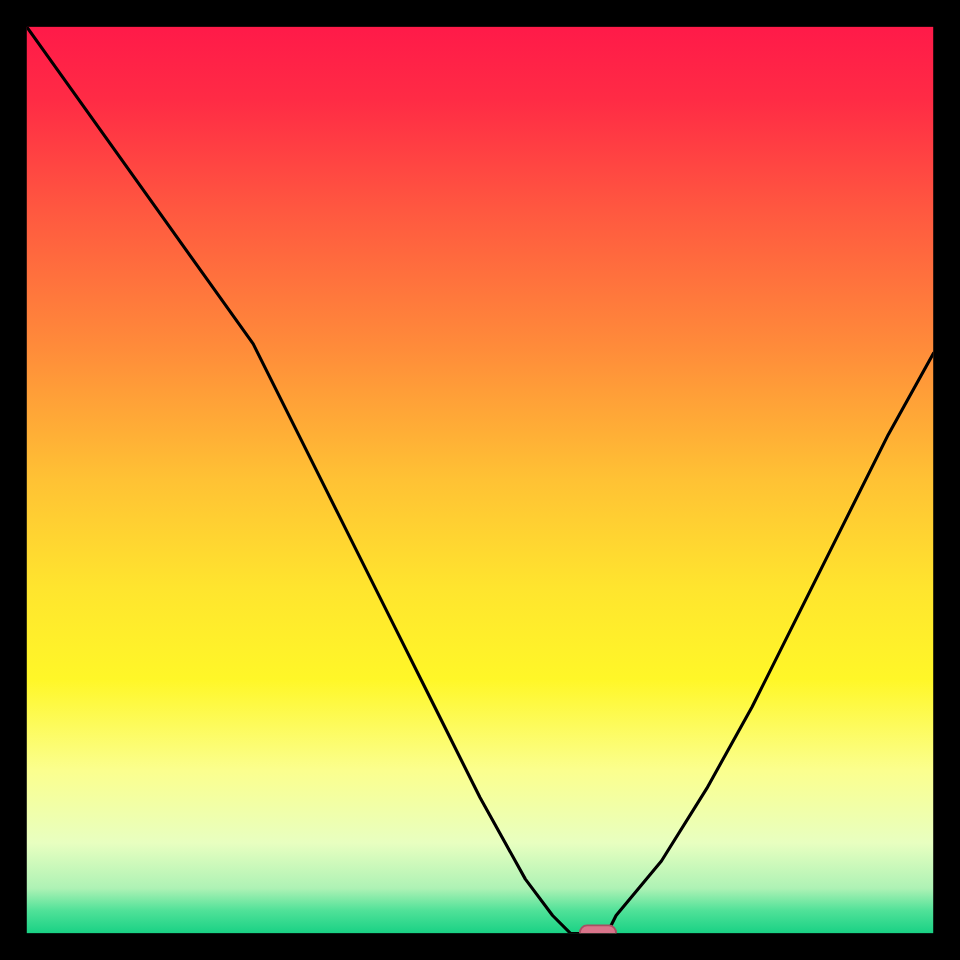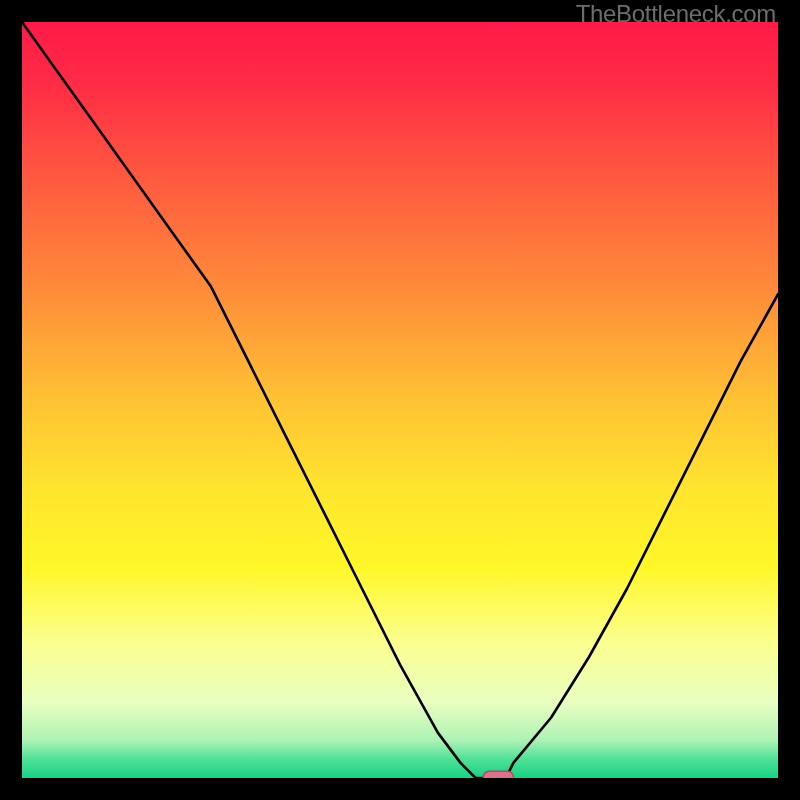--- a/index.html
+++ b/index.html
@@ -35,21 +35,20 @@
     z-index: 10;
   }
   svg {
     display: block;
   }
 </style>
 </head>
 <body>
 
 <div class="frame">
-  <div class="watermark">TheBottleneck.com</div>
 
   <div class="plot">
     <svg id="chart-svg" viewBox="0 0 756 756" width="756" height="756">
       <defs>
         <linearGradient id="bg-grad" x1="0" y1="0" x2="0" y2="1">
             <stop offset="0%" stop-color="#ff1a49"></stop>
             <stop offset="8%" stop-color="#ff2b45"></stop>
             <stop offset="20%" stop-color="#ff5740"></stop>
             <stop offset="35%" stop-color="#ff8a3a"></stop>
             <stop offset="50%" stop-color="#ffc234"></stop>

